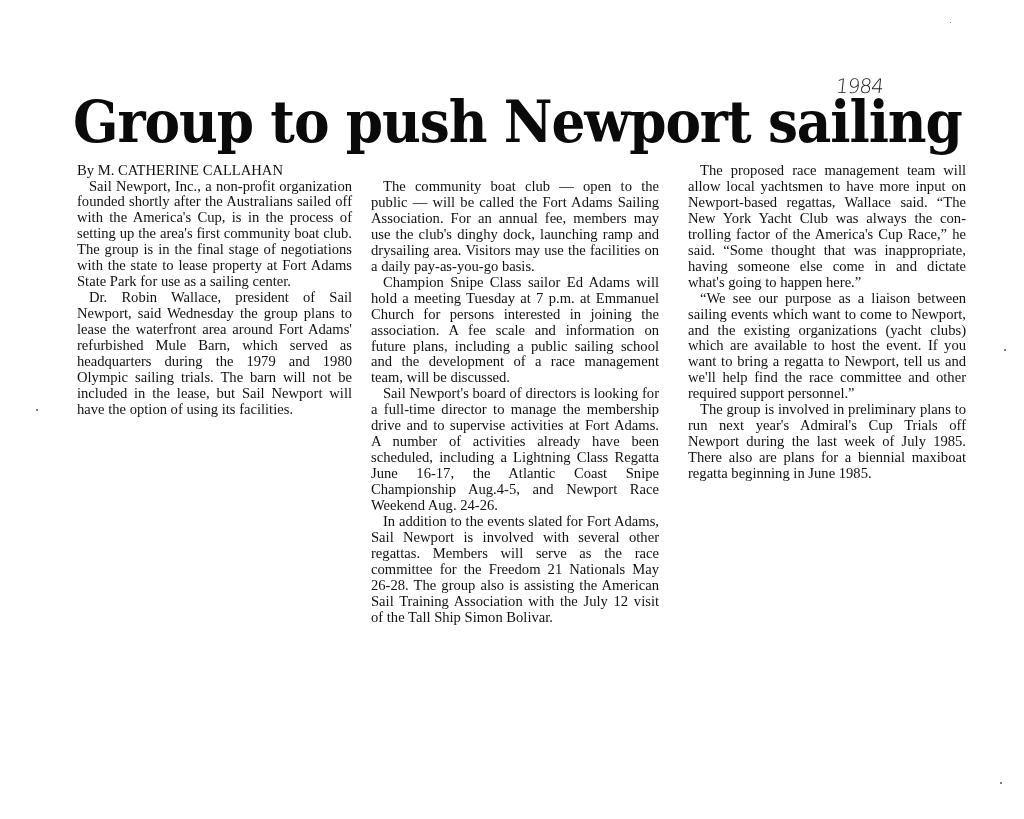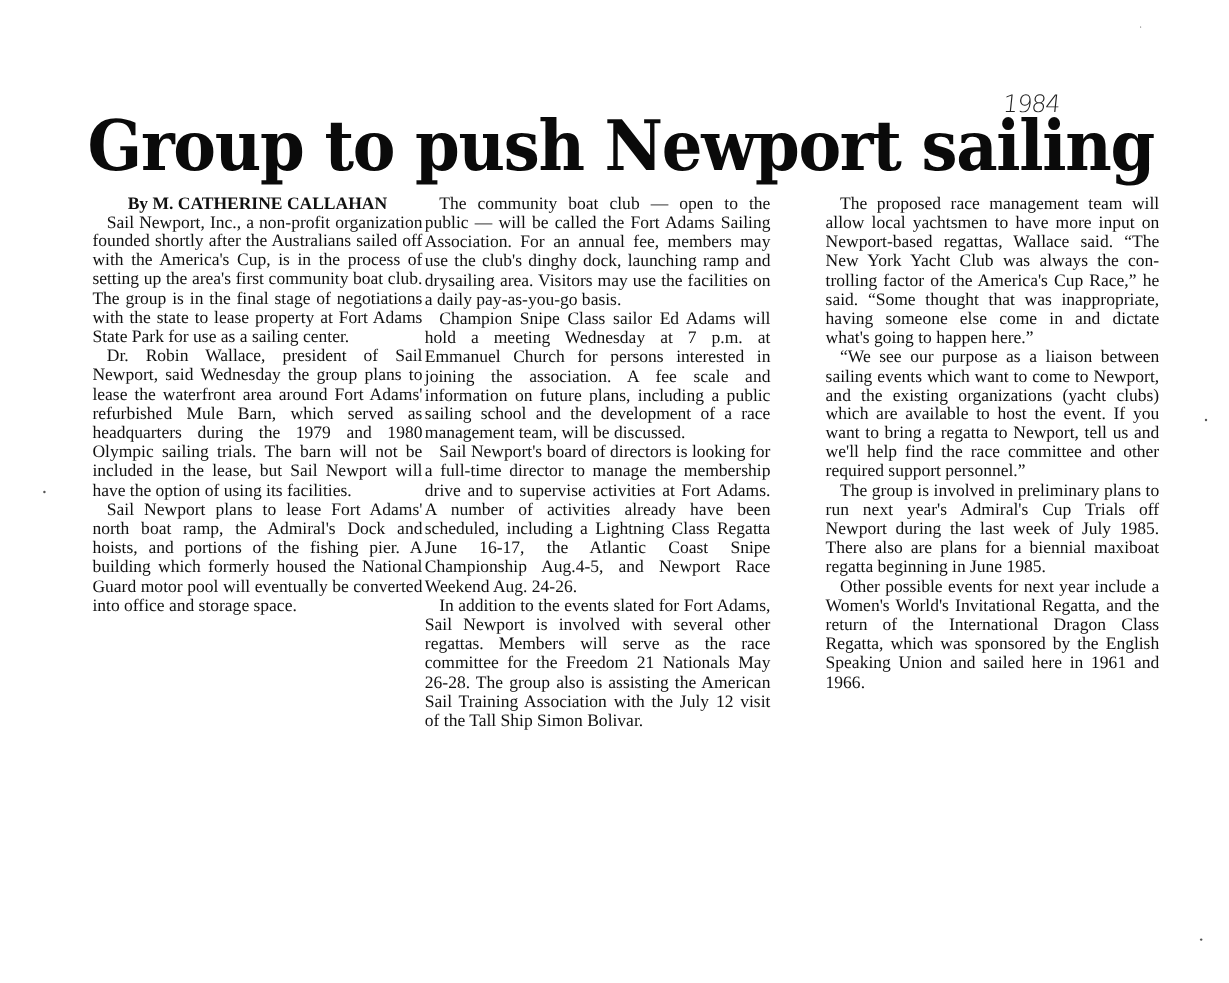--- a/index.html
+++ b/index.html
@@ -2,51 +2,49 @@
 <html><head>
 <meta charset="utf-8">
 <style>
   html, body { margin: 0; padding: 0; background: #ffffff; }
   body { width: 1024px; height: 819px; position: relative; overflow: hidden; font-family: "Liberation Serif", "DejaVu Serif", serif; color: #111; }
   .year { position: absolute; left: 836px; top: 74px; font-family: "DejaVu Sans", sans-serif; font-size: 20px; font-weight: 300; color: #222; transform: skewX(-6deg); letter-spacing: -1px; }
   .headline { position: absolute; left: 73px; top: 84px; width: 900px; margin: 0; font-family: "DejaVu Serif", "Liberation Serif", serif; font-weight: bold; font-size: 58px; line-height: 76px; letter-spacing: -1.2px; white-space: nowrap; transform: scaleX(0.92); transform-origin: left top; color: #0a0a0a; }
   .col { position: absolute; top: 163px; font-family: "Liberation Serif", "DejaVu Serif", serif; font-size: 14.6px; line-height: 15.95px; text-align: justify; color: #111; }
   .col p { margin: 0; text-indent: 12px; hyphens: manual; }
   #col1 { left: 77px; width: 275px; }
-  #col2 { left: 354px; width: 288px; }
+  #col2 { left: 371px; width: 288px; margin-top: 16px; }
   #col3 { left: 688px; width: 278px; }
-  .byline { text-align: center; font-weight: bold; text-indent: 0 !important; line-height: 15.5px; }
+  .byline { font-weight: normal; text-indent: 0 !important; line-height: 15.5px; }
   .dateline { text-indent: 12px; letter-spacing: 0.4px; }
   .speck { position: absolute; width: 2px; height: 2px; background: #555; border-radius: 1px; }
 </style>
 </head>
 <body>
 
 <div>
   <div class="year">1984</div>
   <h1 class="headline">Group to push Newport sailing</h1>
 
   <div class="col" id="col1">
     <p class="byline">By M. CATHERINE CALLAHAN</p>
     <p>Sail Newport, Inc., a non-profit organization founded shortly after the Australians sailed off with the America's Cup, is in the process of set­ting up the area's first community boat club. The group is in the final stage of negotiations with the state to lease pro­perty at Fort Adams State Park for use as a sailing center.</p>
     <p>Dr. Robin Wallace, president of Sail Newport, said Wednesday the group plans to lease the waterfront area around Fort Adams' refurbished Mule Barn, which served as headquarters during the 1979 and 1980 Olympic sail­ing trials. The barn will not be included in the lease, but Sail Newport will have the option of using its facilities.</p>
-    <p>Sail Newport plans to lease Fort Adams' north boat ramp, the Ad­miral's Dock and hoists, and portions of the fishing pier. A building which formerly housed the National Guard motor pool will eventually be con­verted into office and storage space.</p>
   </div>
 
   <div class="col" id="col2">
     <p>The community boat club — open to the public — will be called the Fort Adams Sailing Association. For an an­nual fee, members may use the club's dinghy dock, launching ramp and drysailing area. Visitors may use the facilities on a daily pay-as-you-go basis.</p>
-    <p>Champion Snipe Class sailor Ed Adams will hold a meeting Wednesday at 7 p.m. at Emmanuel Church for per­sons interested in joining the associa­tion. A fee scale and information on future plans, including a public sailing school and the development of a race management team, will be discussed.</p>
+    <p>Champion Snipe Class sailor Ed Adams will hold a meeting Tuesday at 7 p.m. at Emmanuel Church for per­sons interested in joining the associa­tion. A fee scale and information on future plans, including a public sailing school and the development of a race management team, will be discussed.</p>
     <p>Sail Newport's board of directors is looking for a full-time director to manage the membership drive and to supervise activities at Fort Adams. A number of activities already have been scheduled, including a Lightning Class Regatta June 16-17, the Atlantic Coast Snipe Championship Aug.4-5, and Newport Race Weekend Aug. 24-26.</p>
     <p>In addition to the events slated for Fort Adams, Sail Newport is involved with several other regattas. Members will serve as the race committee for the Freedom 21 Nationals May 26-28. The group also is assisting the American Sail Training Association with the July 12 visit of the Tall Ship Simon Bolivar.</p>
   </div>
 
   <div class="col" id="col3">
     <p>The proposed race management team will allow local yachtsmen to have more input on Newport-based regattas, Wallace said. “The New York Yacht Club was always the con­trolling factor of the America's Cup Race,” he said. “Some thought that was inappropriate, having someone else come in and dictate what's going to happen here.”</p>
     <p>“We see our purpose as a liaison bet­ween sailing events which want to come to Newport, and the existing organizations (yacht clubs) which are available to host the event. If you want to bring a regatta to Newport, tell us and we'll help find the race committee and other required support person­nel.”</p>
     <p>The group is involved in preliminary plans to run next year's Admiral's Cup Trials off Newport during the last week of July 1985. There also are plans for a biennial maxiboat regatta begin­ning in June 1985.</p>
-    <p>Other possible events for next year include a Women's World's Invita­tional Regatta, and the return of the International Dragon Class Regatta, which was sponsored by the English Speaking Union and sailed here in 1961 and 1966.</p>
   </div>
 
   <div class="speck" style="left:1004px;top:349px;"></div>
   <div class="speck" style="left:36px;top:409px;"></div>
   <div class="speck" style="left:1000px;top:782px;"></div>
   <div class="speck" style="left:950px;top:22px;width:1px;height:1px;"></div>
 </div>
 
 </body></html>

